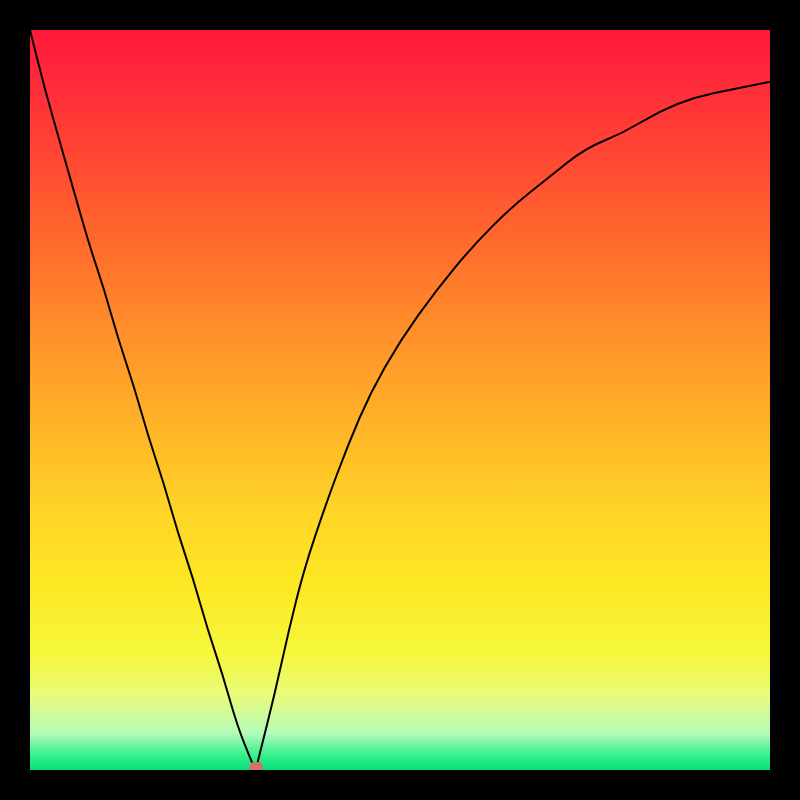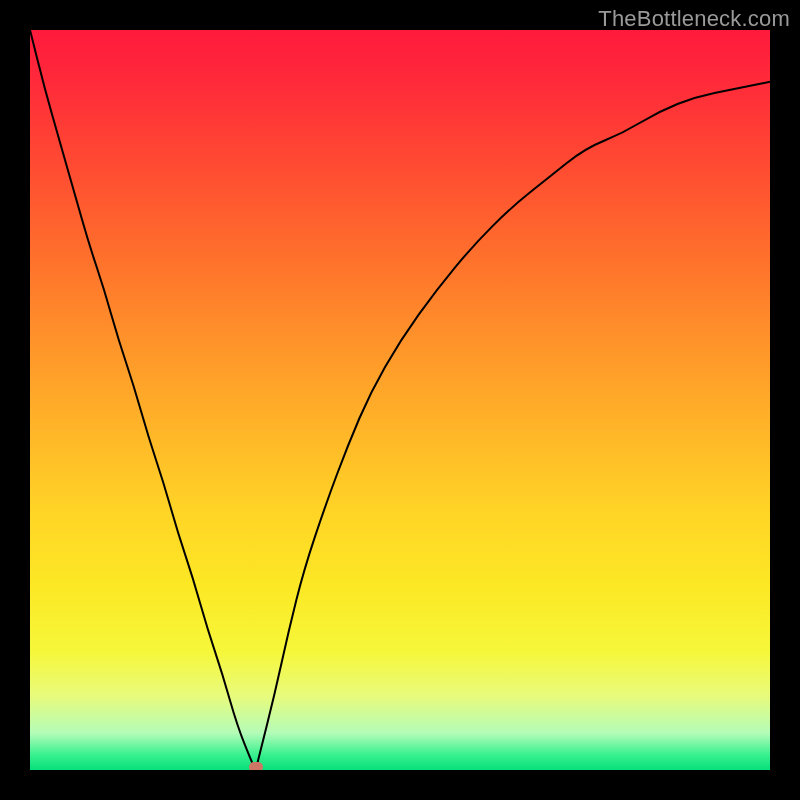--- a/index.html
+++ b/index.html
@@ -72,21 +72,20 @@
     font-size: 22px;
     letter-spacing: 0.2px;
     user-select: none;
   }
 </style>
 </head>
 <body>
 
 <div class="stage">
 
-  <div class="watermark">TheBottleneck.com</div>
 
   <div class="plot-area">
     <div class="gradient-bg"></div>
 
     <svg class="curve-svg" viewBox="0 0 740 740" preserveAspectRatio="none">
       <path id="curve-path" class="curve-path" d="M 0.00 0.00 Q 0.00 0.00 7.40 29.60 Q 14.80 59.20 22.20 85.10 Q 29.60 111.00 37.00 136.90 Q 44.40 162.80 51.80 188.70 Q 59.20 214.60 66.60 236.80 Q 74.00 259.00 81.40 284.90 Q 88.80 310.80 96.20 333.00 Q 103.60 355.20 111.00 381.10 Q 118.40 407.00 125.80 429.20 Q 133.20 451.40 140.60 477.30 Q 148.00 503.20 155.40 525.40 Q 162.80 547.60 170.20 573.50 Q 177.60 599.40 185.00 621.60 Q 192.40 643.80 199.80 669.70 Q 207.20 695.60 214.60 714.10 Q 222.00 732.60 223.85 736.30 Q 225.70 740.00 227.55 732.60 Q 229.40 725.20 236.80 695.60 Q 244.20 666.00 251.60 632.70 Q 259.00 599.40 266.40 569.80 Q 273.80 540.20 284.90 506.90 Q 296.00 473.60 307.10 444.00 Q 318.20 414.40 329.30 388.50 Q 340.40 362.60 355.20 336.70 Q 370.00 310.80 388.50 284.90 Q 407.00 259.00 425.50 236.80 Q 444.00 214.60 462.50 196.10 Q 481.00 177.60 499.50 162.80 Q 518.00 148.00 536.50 133.20 Q 555.00 118.40 573.50 111.00 Q 592.00 103.60 610.50 92.50 Q 629.00 81.40 647.50 74.00 Q 666.00 66.60 684.50 62.90 Q 703.00 59.20 721.50 55.50 T 740.00 51.80"></path>
     </svg>
 
     <div id="min-marker" class="min-marker" style="left: 225.7px; top: 737px; background: rgb(204, 119, 102);"></div>
   </div>

